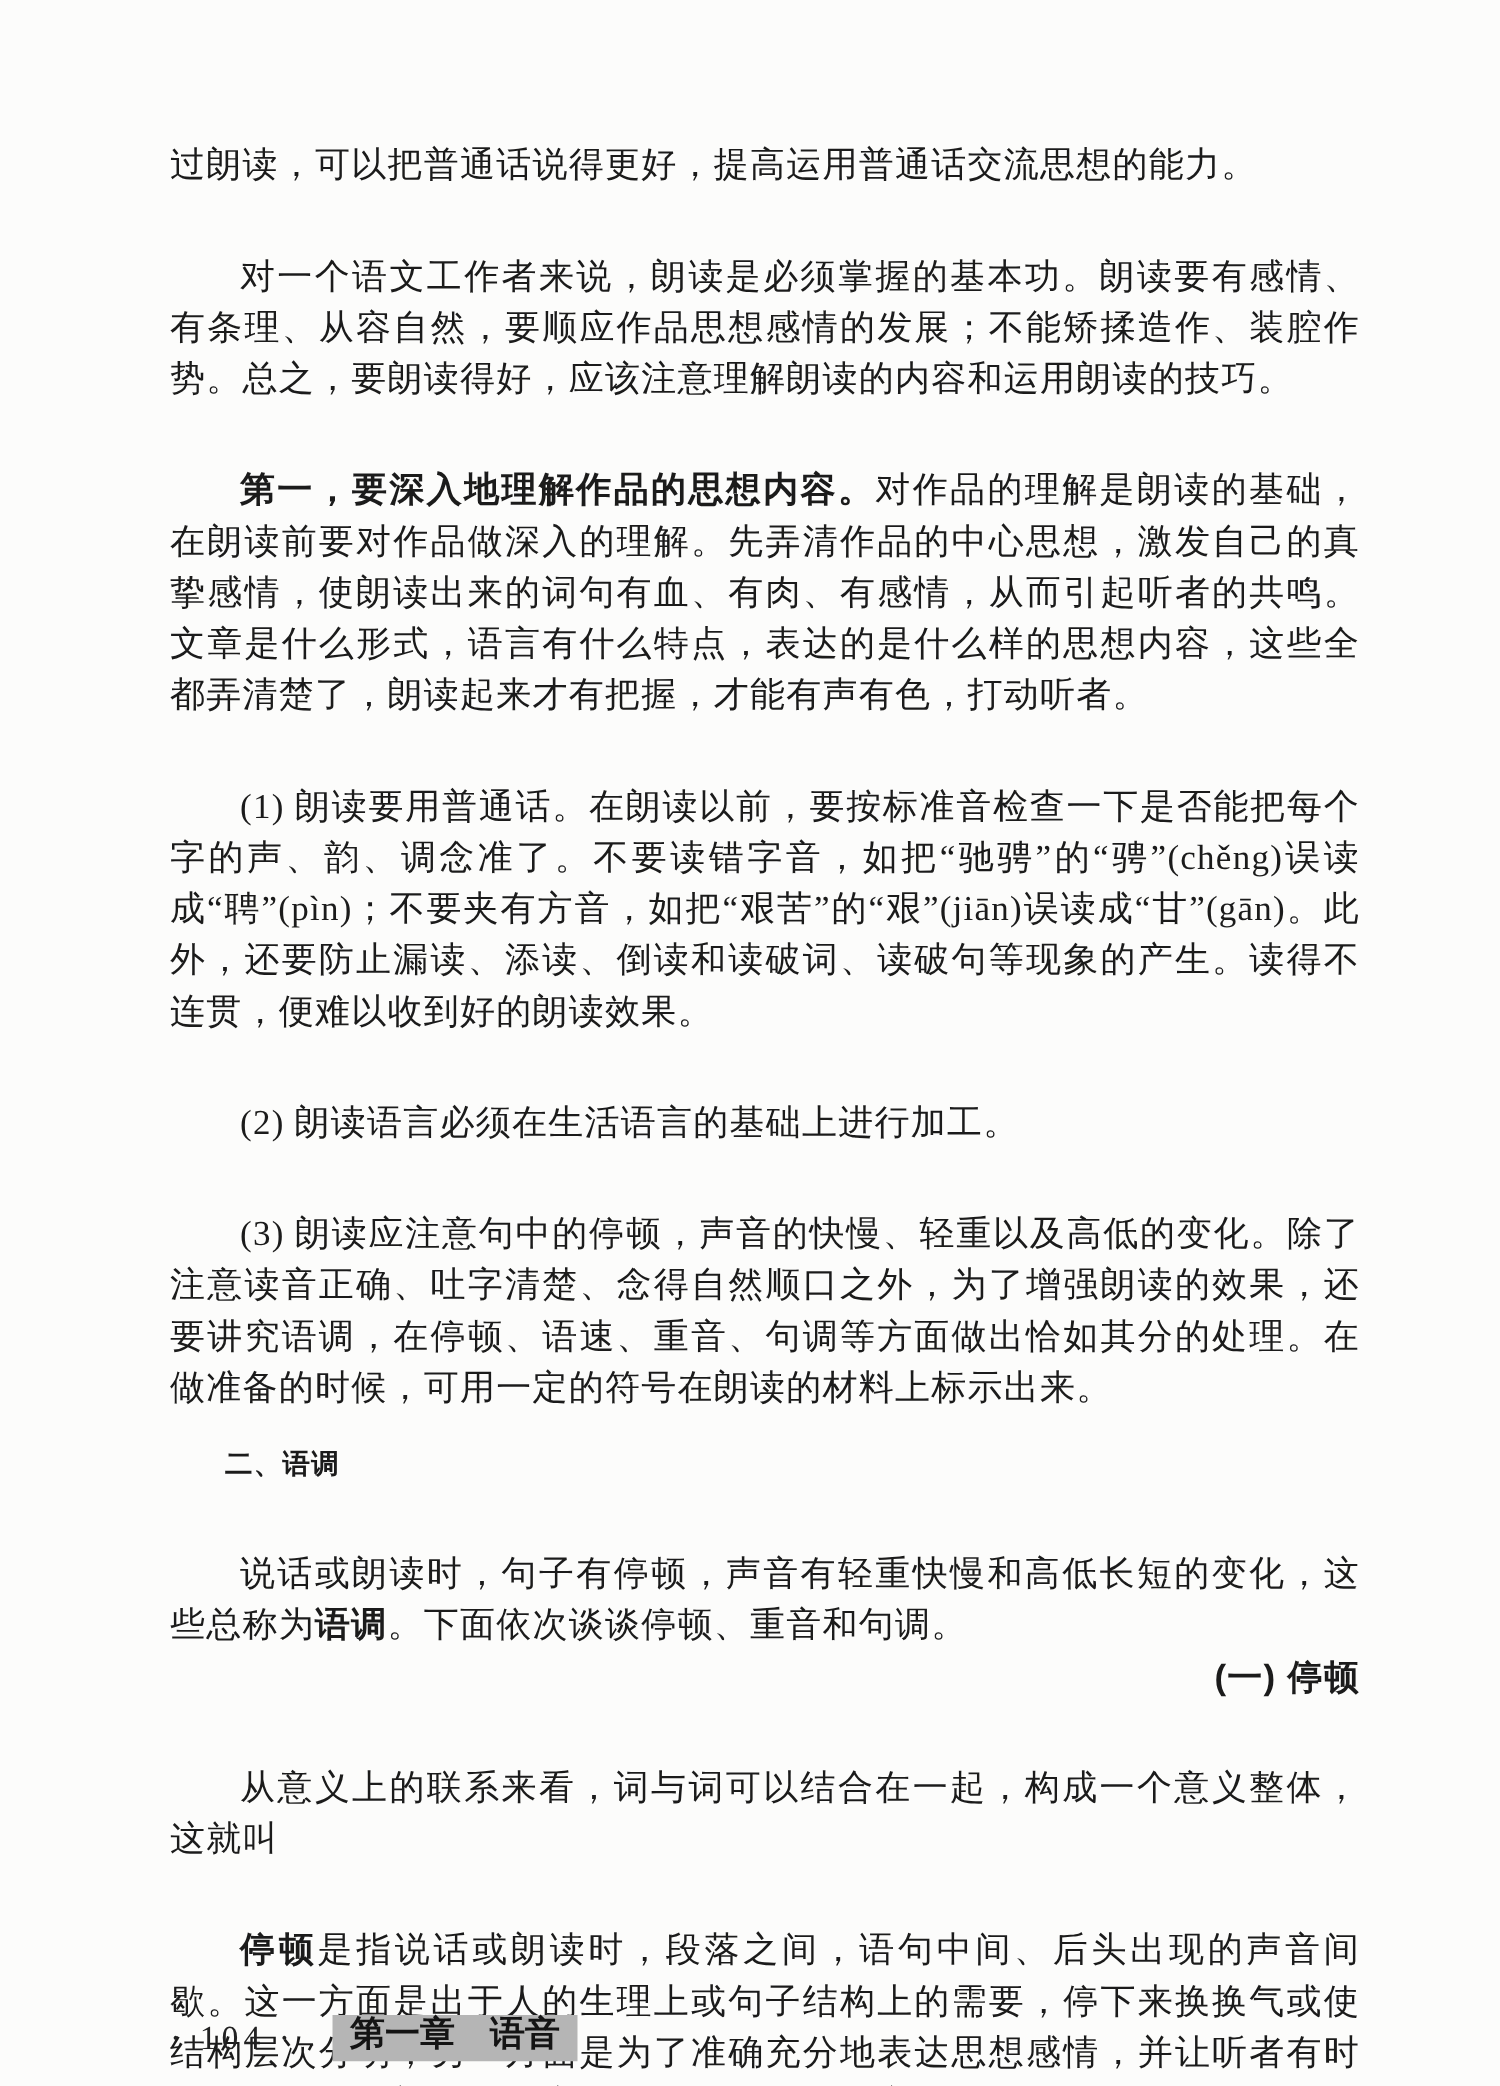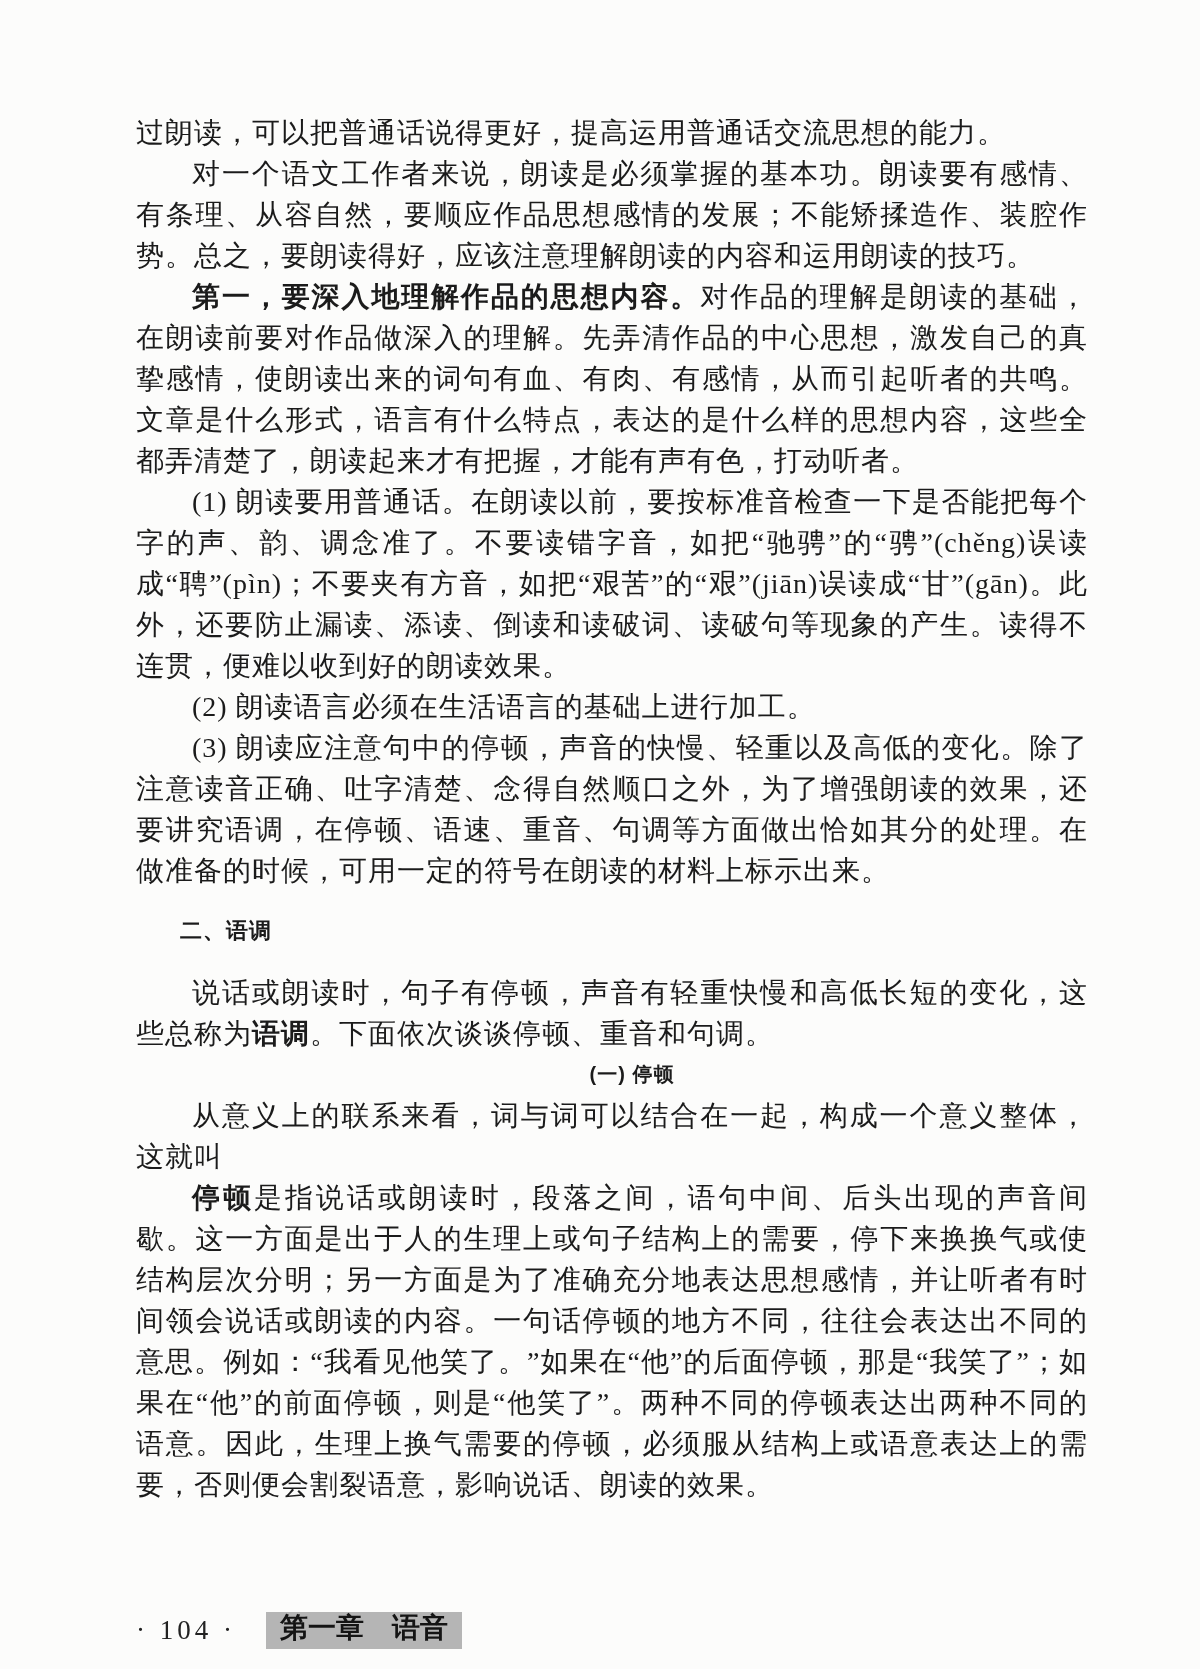--- a/index.html
+++ b/index.html
@@ -29,42 +29,43 @@
     line-height: 41px;
     text-align: justify;
     text-justify: inter-character;
     letter-spacing: 1px;
   }
   .content p {
     margin: 0;
   }
   .para.indent {
     text-indent: 2em;
+    margin-top: 48px;
   }
   .b {
     font-weight: bold;
     font-family: Liberation Serif, serif;
   }
   .h1 {
     margin: 19px 0 21px 0;
     padding-left: 2em;
     font-size: 22px;
     font-weight: bold;
     font-family: "Liberation Sans", "DejaVu Sans", sans-serif;
     line-height: 41px;
     text-align: left;
   }
   .h2 {
     margin: 0;
     padding-left: 2em;
-    font-size: 20px;
+    font-size: 28px;
     font-weight: bold;
     font-family: "Liberation Sans", "DejaVu Sans", sans-serif;
     line-height: 41px;
-    text-align: center;
+    text-align: right;
   }
   .footer {
     position: absolute;
     left: 136px;
     top: 1610px;
     width: 952px;
     height: 40px;
     display: flex;
     align-items: center;
   }

